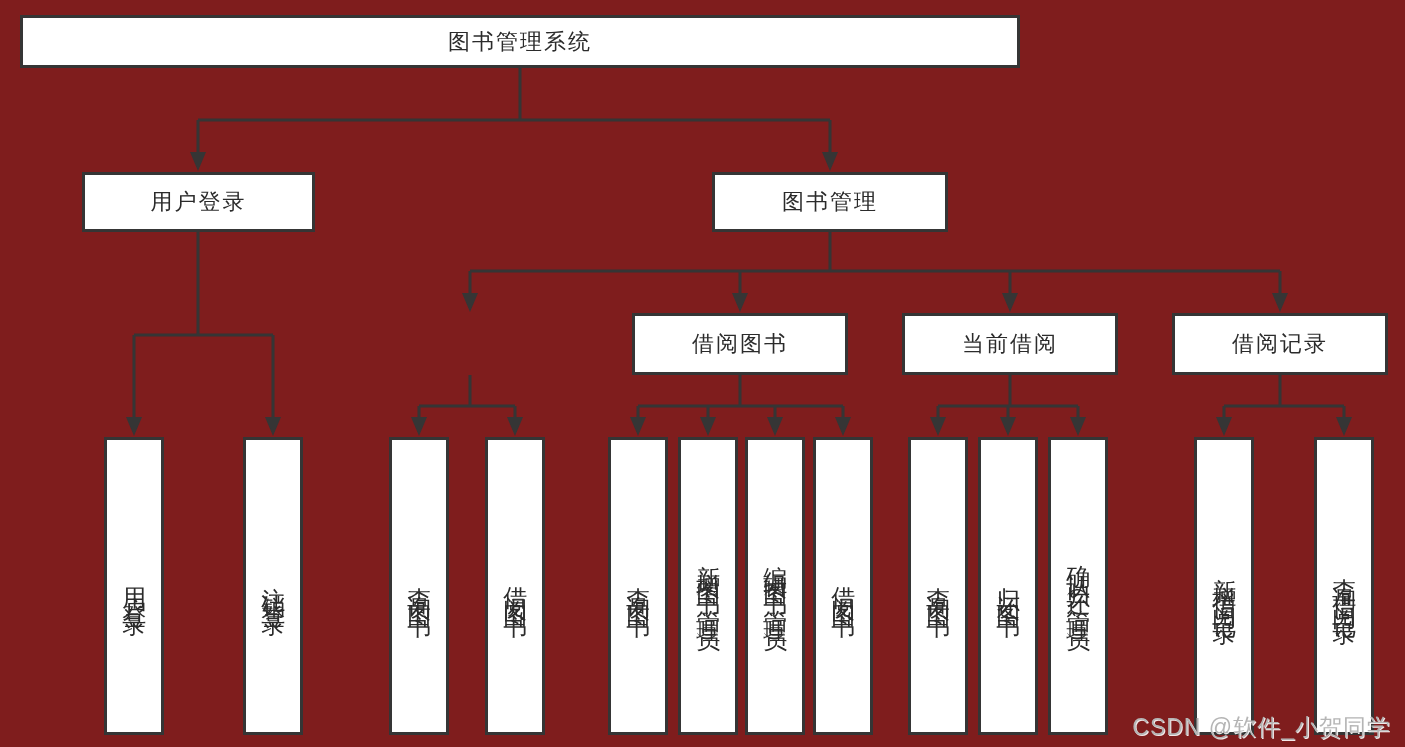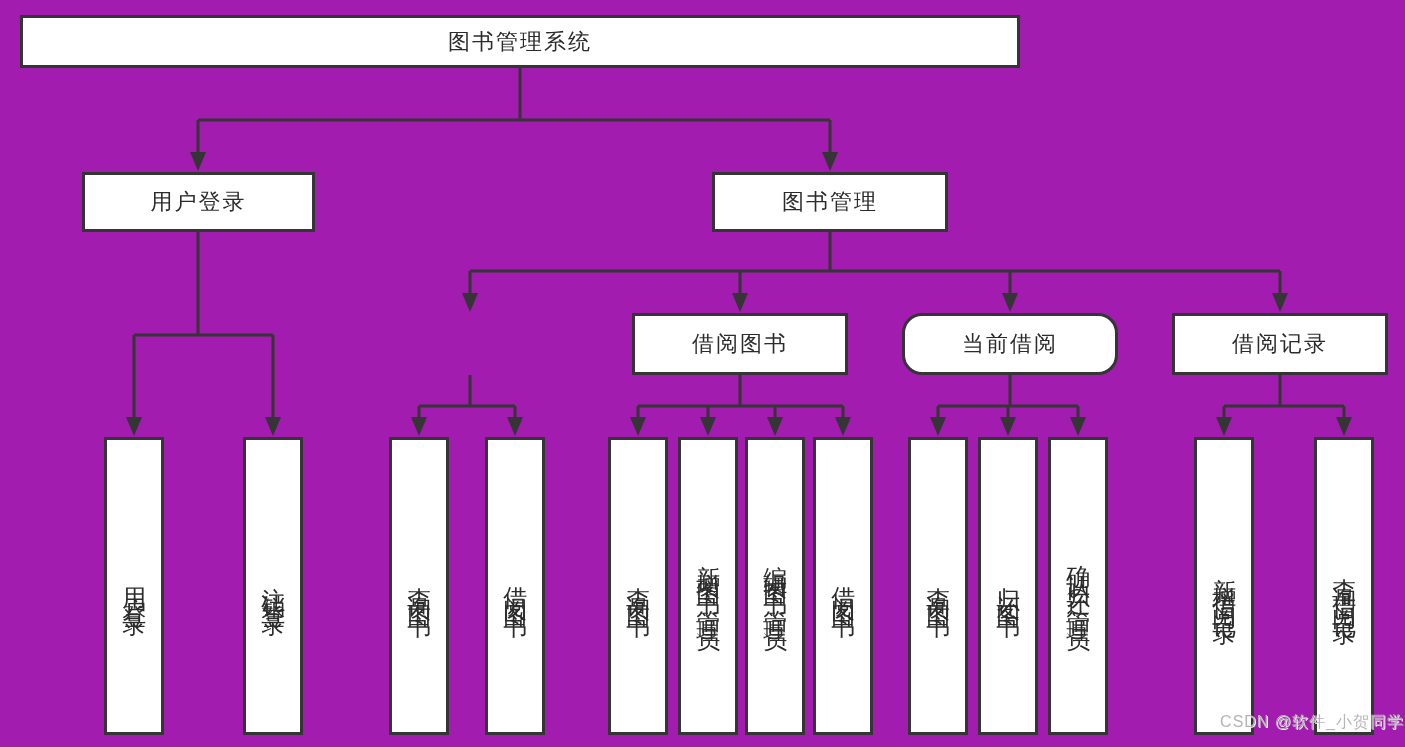--- a/index.html
+++ b/index.html
@@ -1,18 +1,18 @@
 <!DOCTYPE html>
 <html><head>
 <meta charset="utf-8">
 <style>
   html,body { margin:0; padding:0; background:#ffffff; }
   .canvas {
     position:relative; width:1405px; height:747px;
-    background:#a21caf; overflow:hidden;
+    background:#7f1d1d; overflow:hidden;
     font-family:"Liberation Sans","DejaVu Sans",sans-serif;
     color:#2b2b2b;
   }
   .connector-layer { position:absolute; left:0; top:0; z-index:1; }
   .node {
     position:absolute; box-sizing:border-box;
     border:3px solid #353535; background:#ffffff;
     display:flex; align-items:center; justify-content:center;
     font-size:22px; letter-spacing:2px; z-index:2;
   }
@@ -21,33 +21,33 @@
     border:3px solid #353535; background:#ffffff;
     display:flex; align-items:center; justify-content:center;
     z-index:2; top:437px; width:60px; height:298px;
   }
   .leaf .vtext {
     writing-mode:vertical-rl; text-orientation:mixed;
     font-size:24px; letter-spacing:9px; line-height:1.1;
     white-space:nowrap;
   }
   .watermark {
-    position:absolute; right:1px; top:712px; z-index:10;
-    font-size:16px; color:#b5b5b5; letter-spacing:1px;
+    position:absolute; right:14px; top:712px; z-index:10;
+    font-size:23px; color:#b5b5b5; letter-spacing:1px;
     text-shadow:1px 1px 0 rgba(255,255,255,0.9);
     white-space:nowrap;
   }
 
   
   #n-root   { left:20px;   top:15px;  width:1000px; height:53px; }
   #n-login  { left:82px;   top:172px; width:233px;  height:60px; }
   #n-mgmt   { left:712px;  top:172px; width:236px;  height:60px; }
   #n-nb     { left:362px;  top:313px; width:216px;  height:62px; }
   #n-bb     { left:632px;  top:313px; width:216px;  height:62px; }
-  #n-cb     { left:902px;  top:313px; width:216px;  height:62px;border-radius:20px; }
+  #n-cb     { left:902px;  top:313px; width:216px;  height:62px; }
   #n-br     { left:1172px; top:313px; width:216px;  height:62px; }
 
   #l-ulogin  { left:104px; }
   #l-ulogout { left:243px; }
   #l-nb1 { left:389px; }
   #l-nb2 { left:485px; }
   #l-bb1 { left:608px; }
   #l-bb2 { left:678px; }
   #l-bb3 { left:745px; }
   #l-bb4 { left:813px; }

